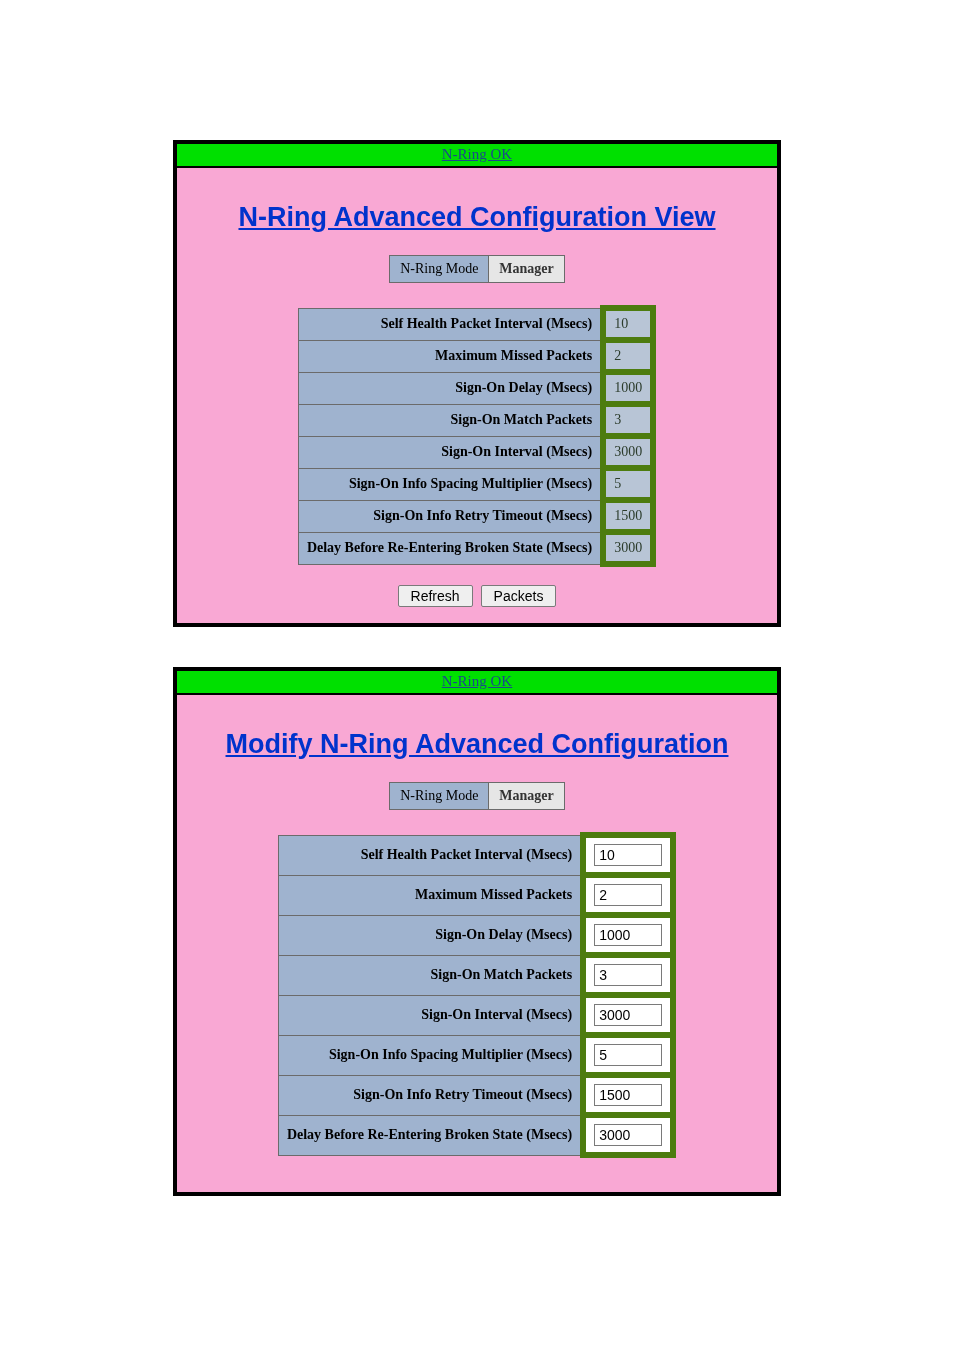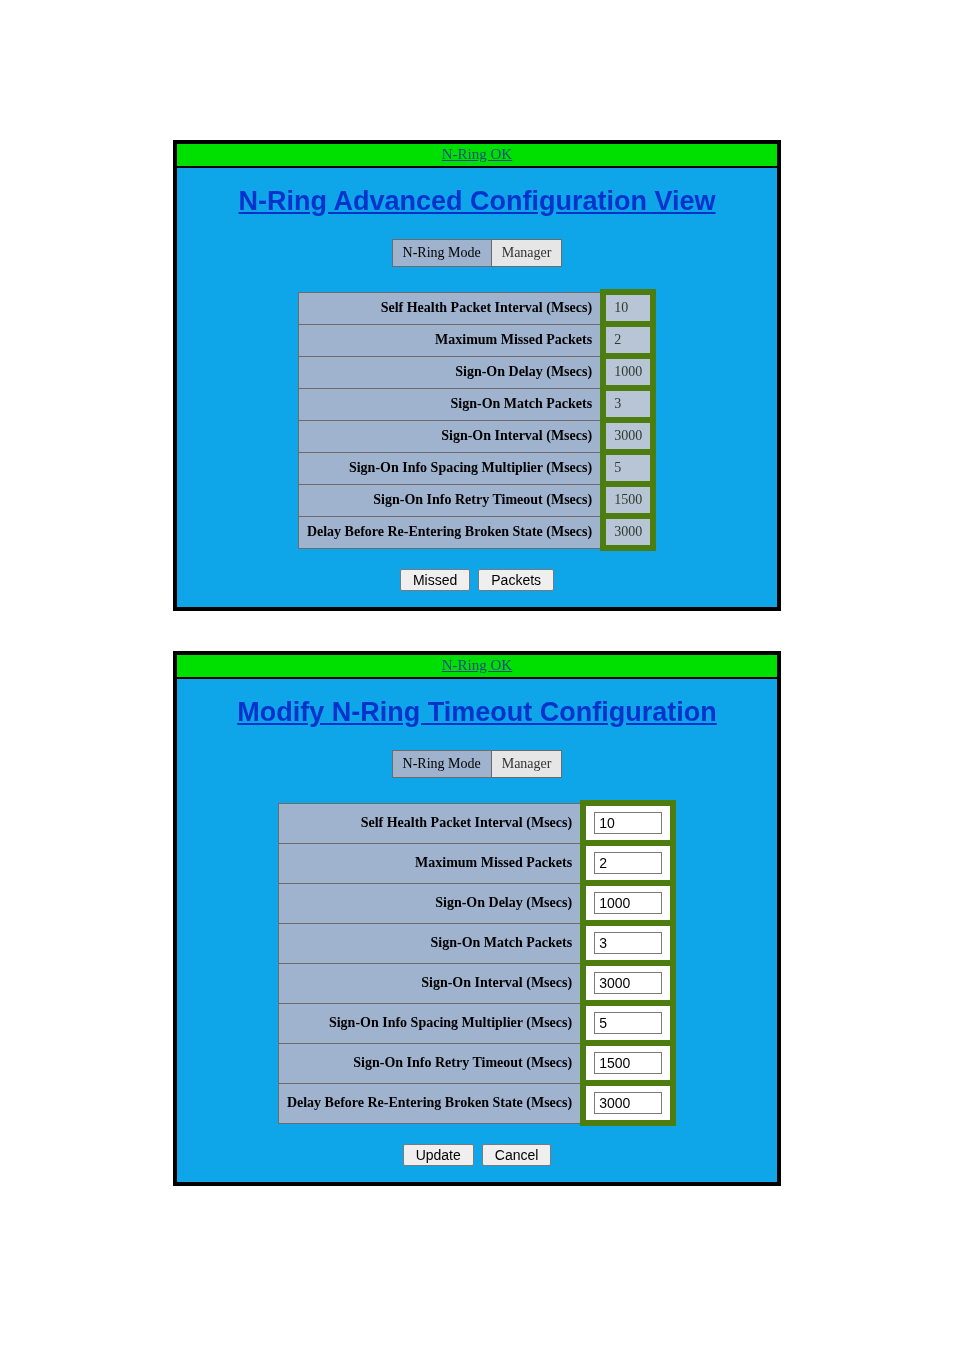--- a/index.html
+++ b/index.html
@@ -7,21 +7,21 @@
     padding: 0;
     background: #ffffff;
     font-family: "Times New Roman", Times, serif;
     width: 954px;
   }
   .page {
     padding: 140px 173px 0 173px;
   }
   .panel {
     border: 4px solid #000000;
-    background: #0ea5e9;
+    background: #f9a8d4;
     margin-bottom: 40px;
   }
   .status-bar {
     background: #00e000;
     text-align: center;
     font-family: "Times New Roman", Times, serif;
     font-size: 15px;
     color: #1a4a8a;
     padding: 2px 0 3px 0;
     text-decoration: underline;
@@ -30,21 +30,21 @@
   .panel-body {
     padding: 14px 10px 16px 10px;
   }
   h1.page-title {
     color: #0033cc;
     text-decoration: underline;
     font-family: Verdana, Arial, sans-serif;
     font-weight: bold;
     font-size: 27px;
     text-align: center;
-    margin: 4px 0 22px 0;
+    margin: 20px 0 22px 0;
   }
   .mode-table {
     border: 1px solid #6b6b6b;
     border-collapse: collapse;
     margin: 0 auto 22px auto;
   }
   .mode-table td, .mode-table th {
     border: 1px solid #6b6b6b;
     font-family: "Times New Roman", Times, serif;
     font-size: 14px;
@@ -53,20 +53,21 @@
   }
   .mode-table th {
     background: #9fb3cf;
     color: #000000;
     font-weight: normal;
     text-align: right;
   }
   .mode-table td {
     background: #e6e6e6;
     color: #333333;
+    font-weight: bold;
   }
   .settings-table {
     border: 1px solid #6b6b6b;
     border-collapse: collapse;
     margin: 0 auto 18px auto;
   }
   .settings-table th {
     border: 1px solid #6b6b6b;
     background: #9fb3cf;
     color: #000000;
@@ -163,30 +164,30 @@
           <td>1500</td>
         </tr>
         <tr>
           <th>Delay Before Re-Entering Broken State (Msecs)</th>
           <td>3000</td>
         </tr>
       </tbody>
         </table>
 
       <div class="button-row">
-        <button>Missed</button>
+        <button>Refresh</button>
         <button>Packets</button>
       </div>
     </div>
   </div>
 
   <div class="panel">
     <div class="status-bar">N-Ring OK</div>
     <div class="panel-body">
-      <h1 class="page-title">Modify N-Ring Timeout Configuration</h1>
+      <h1 class="page-title">Modify N-Ring Advanced Configuration</h1>
 
       <table class="mode-table">
         <tbody>
             <tr>
           <th>N-Ring Mode</th>
           <td>Manager</td>
         </tr>
       </tbody>
         </table>
 
@@ -220,20 +221,16 @@
           <th>Sign-On Info Retry Timeout (Msecs)</th>
           <td><input type="text" value="1500" style=""></td>
         </tr>
         <tr>
           <th>Delay Before Re-Entering Broken State (Msecs)</th>
           <td><input type="text" value="3000" style=""></td>
         </tr>
       </tbody>
         </table>
 
-      <div class="button-row">
-        <button>Update</button>
-        <button>Cancel</button>
-      </div>
     </div>
   </div>
 
 </div>
 
 </body></html>

